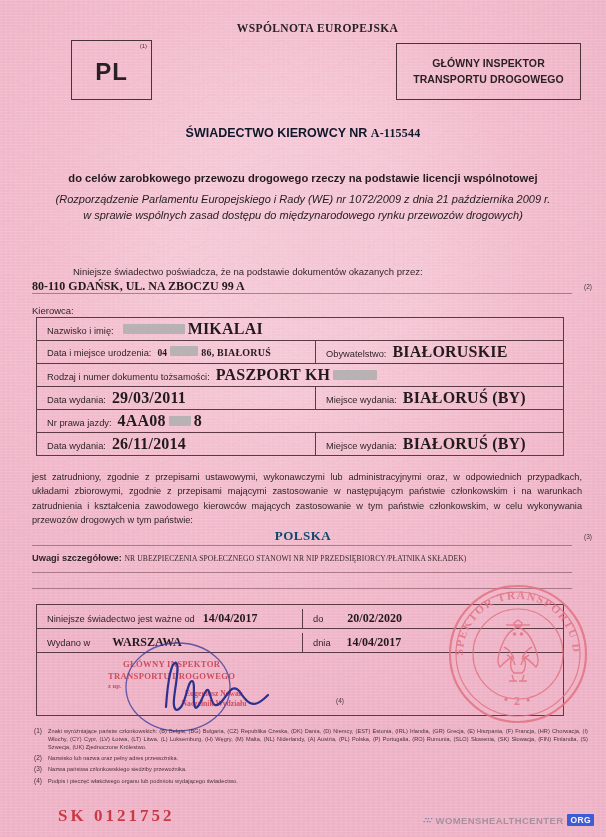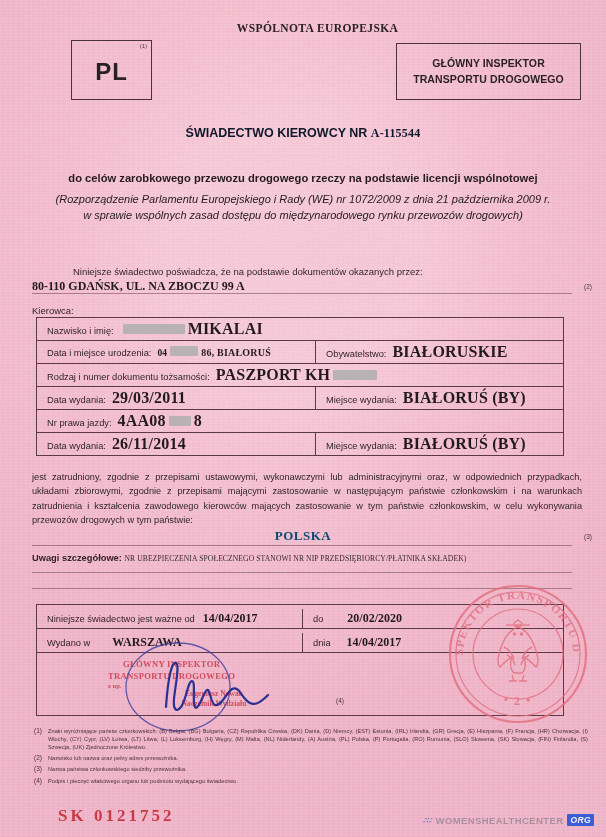--- a/index.html
+++ b/index.html
@@ -358,21 +358,20 @@
     display: flex;
     align-items: center;
     gap: 4px;
   }
   .watermark .org {
     background: #1d4ed8;
     color: #ffffff;
     padding: 1px 3px;
     border-radius: 1px;
     font-size: 8.5px;
-    font-style: italic;
   }
   .watermark .dots {
     color: #3b6fb8;
     font-size: 8px;
     letter-spacing: -1px;
   }
 
   
   .round-stamp {
     position: absolute;

